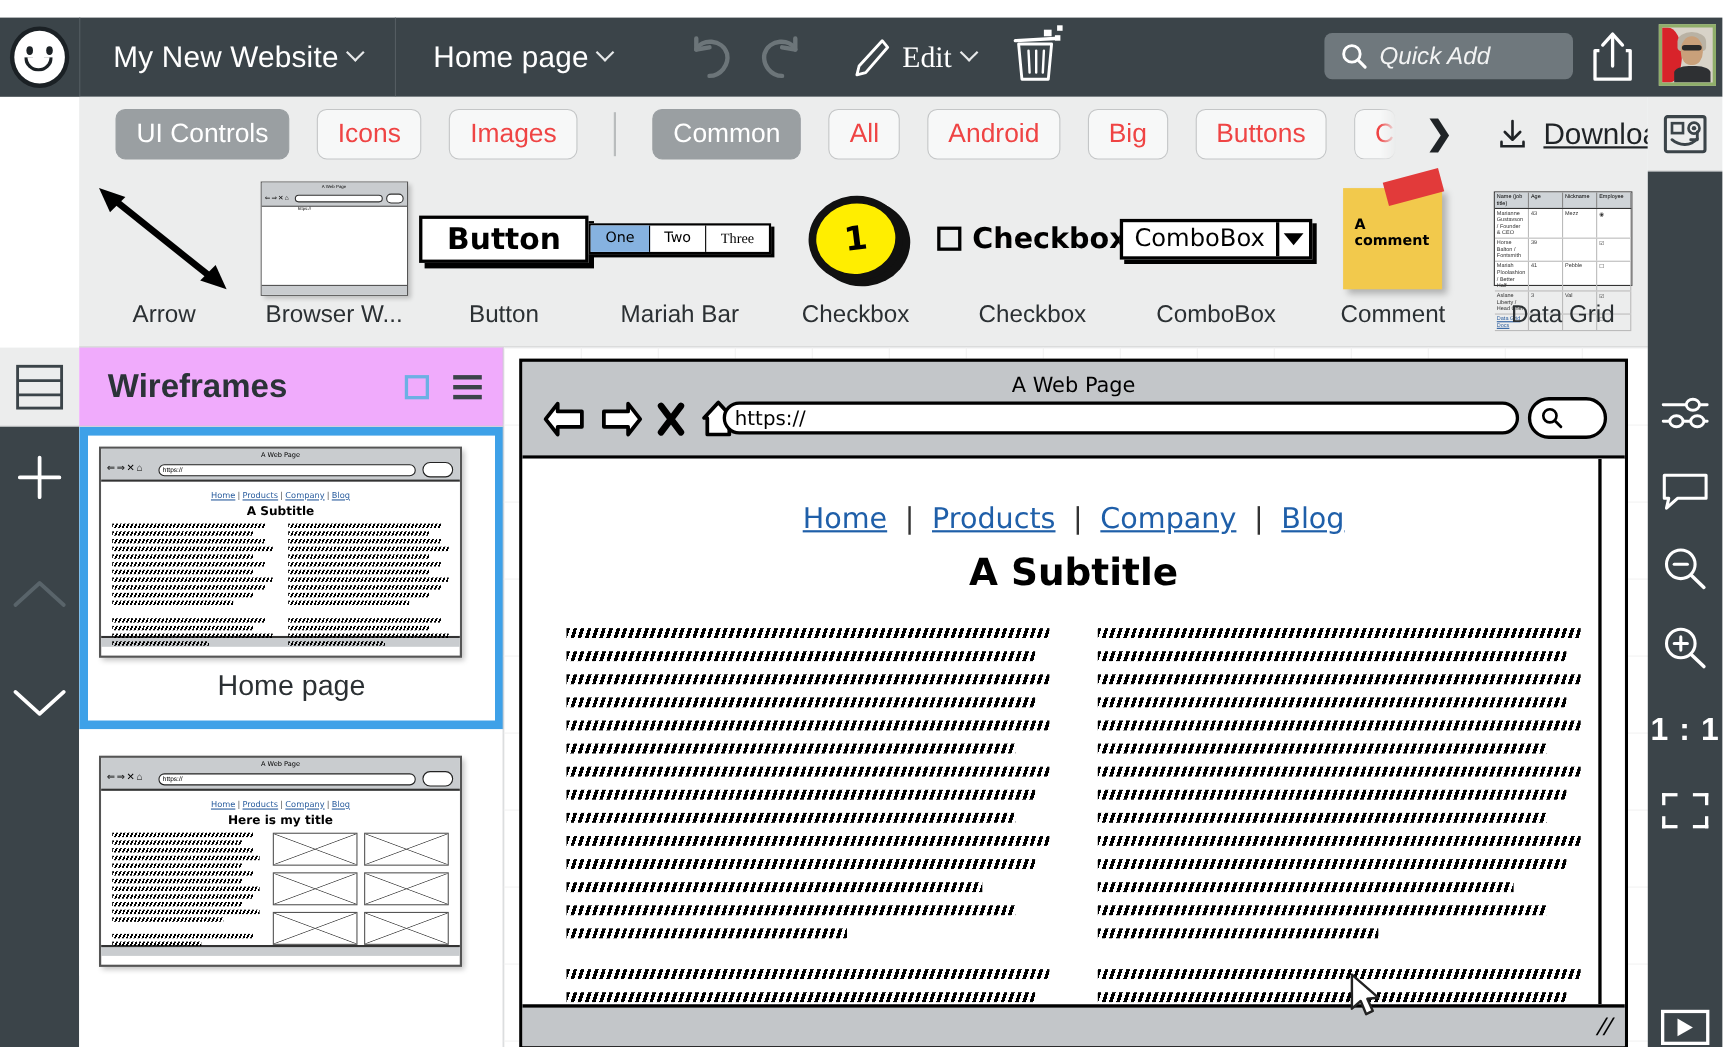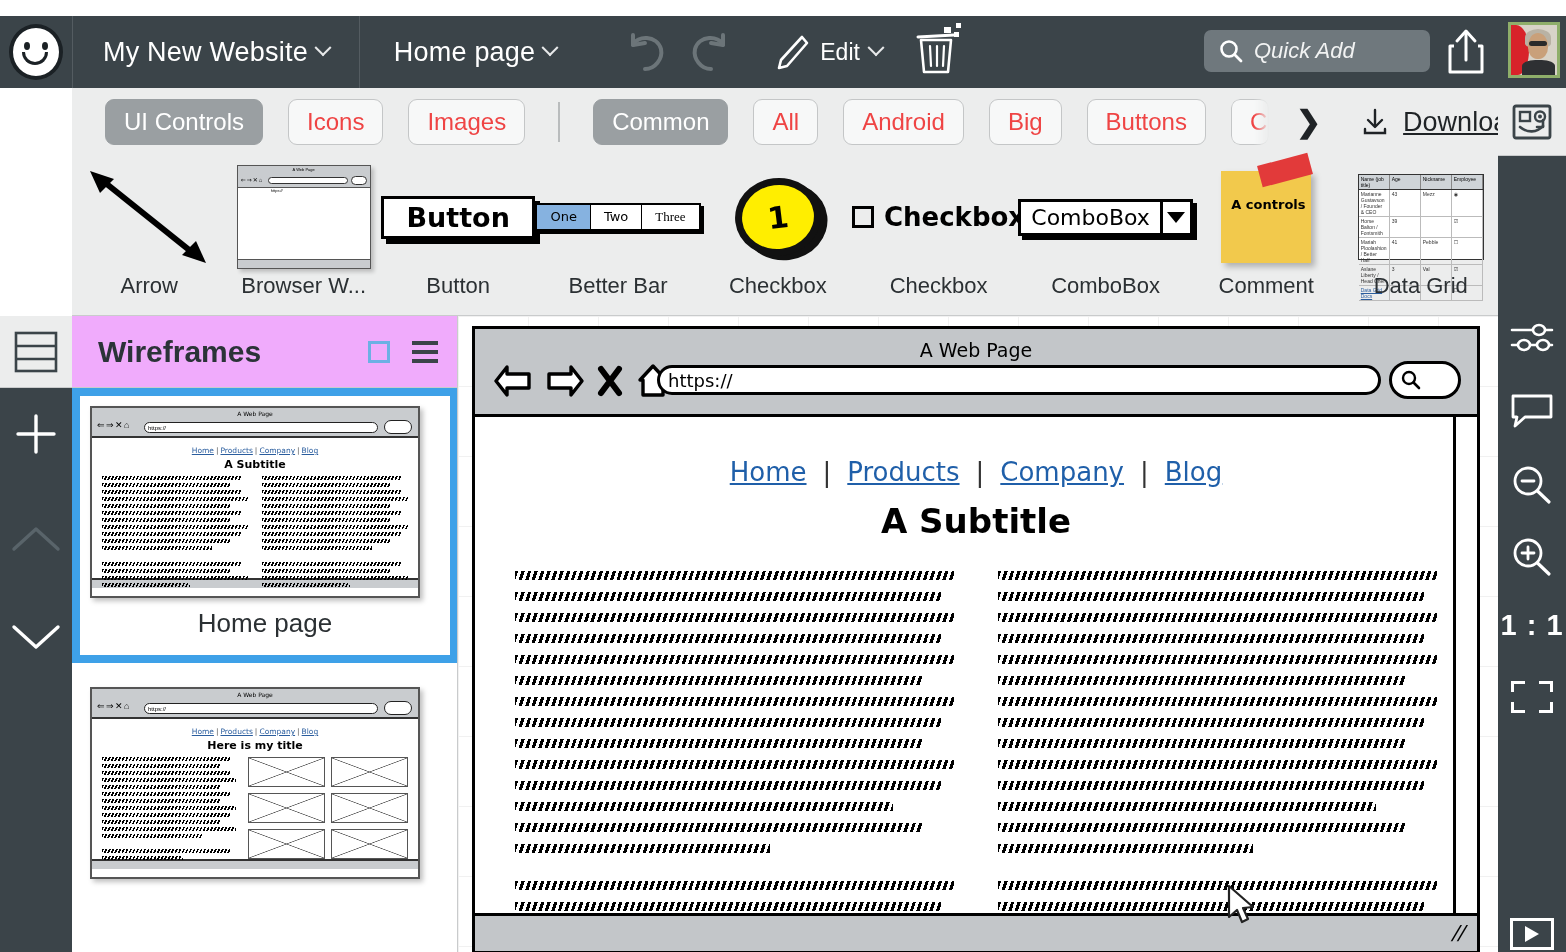--- a/index.html
+++ b/index.html
@@ -44,22 +44,22 @@
     border-right: 2.5px solid #e7e9ea; border-bottom: 2.5px solid #e7e9ea;
     transform: rotate(45deg) translate(-3px,-3px);
   }
   .tb-icons { display: flex; align-items: center; gap: 4px; margin-left: 26px; }
   .icobtn {
     display: flex; align-items: center; justify-content: center;
     height: 72px; cursor: pointer;
   }
   .icobtn svg { display: block; }
   .edit-grp {
-    display: flex; align-items: center; gap: 10px; font-size: 23px;
-    margin-left: 34px; cursor: pointer; white-space: nowrap;
+    display: flex; align-items: center; gap: 10px; font-size: 27px;
+    margin-left: 34px; cursor: pointer; white-space: nowrap; font-family: Liberation Serif, serif;
   }
   .trash-grp { margin-left: 28px; cursor: pointer; }
   .quickadd {
     position: absolute; left: 1204px; top: 14px; width: 226px; height: 42px;
     background: #6f787d; border-radius: 7px;
     display: flex; align-items: center; gap: 10px; padding-left: 14px;
     cursor: text;
   }
   .quickadd .qa-text {
     font-size: 22px; font-style: italic; color: #f2f3f3; font-weight: 400;
@@ -324,21 +324,21 @@
     position: absolute; right: 0; top: 72px; width: 68px; height: 68px;
     background: #eceded; display:flex; align-items:center; justify-content:center;
     border-bottom: 1px solid #c9cbcc;
   }
   .right-rail {
     position: absolute; right: 0; top: 140px; width: 68px; height: 812px;
     background: #3b4449; display: flex; flex-direction: column; align-items: center;
   }
   .right-rail .rspace { height: 165px; }
   .right-rail .ritem {
-    height: 72px; width: 68px; display: flex; align-items: flex-start; justify-content: center;
+    height: 72px; width: 68px; display: flex; align-items: flex-end; justify-content: center;
     cursor: pointer; color: #fff;
   }
   .right-rail .ritem.ratio { font-size: 29px; font-weight: bold; letter-spacing: 1px;}
   .right-rail .play-wrap { margin-top: auto; margin-bottom: 18px; }
   .play-box {
     width: 44px; height: 32px; border: 3px solid #fff; display:flex;
     align-items:center; justify-content:center;
   }
   .play-box i { width:0;height:0;border-top:8px solid transparent;border-bottom:8px solid transparent;border-left:14px solid #fff; display:block;}
   .fit-box { width: 42px; height: 32px; position: relative; }
@@ -511,21 +511,21 @@
       </div>
 
       <div class="stencil">
         <div class="thumb">
           <div class="st-bbar">
             <div class="sel">One</div>
             <div>Two</div>
             <div>Three</div>
           </div>
         </div>
-        <div class="name">Better Bar</div>
+        <div class="name">Mariah Bar</div>
       </div>
 
       <div class="stencil">
         <div class="thumb">
           <div class="st-callout">1</div>
         </div>
         <div class="name">Checkbox</div>
       </div>
 
       <div class="stencil">
@@ -547,21 +547,21 @@
               </div>
           </div>
         </div>
         <div class="name">ComboBox</div>
       </div>
 
       <div class="stencil">
         <div class="thumb">
           <div class="st-note">
             <span class="tape"></span>
-            <span class="t">A controls</span>
+            <span class="t">A comment</span>
           </div>
         </div>
         <div class="name">Comment</div>
       </div>
 
       <div class="stencil">
         <div class="thumb">
           <div class="st-grid">
             <div class="hdr">
               <span>Name (job title)</span>

